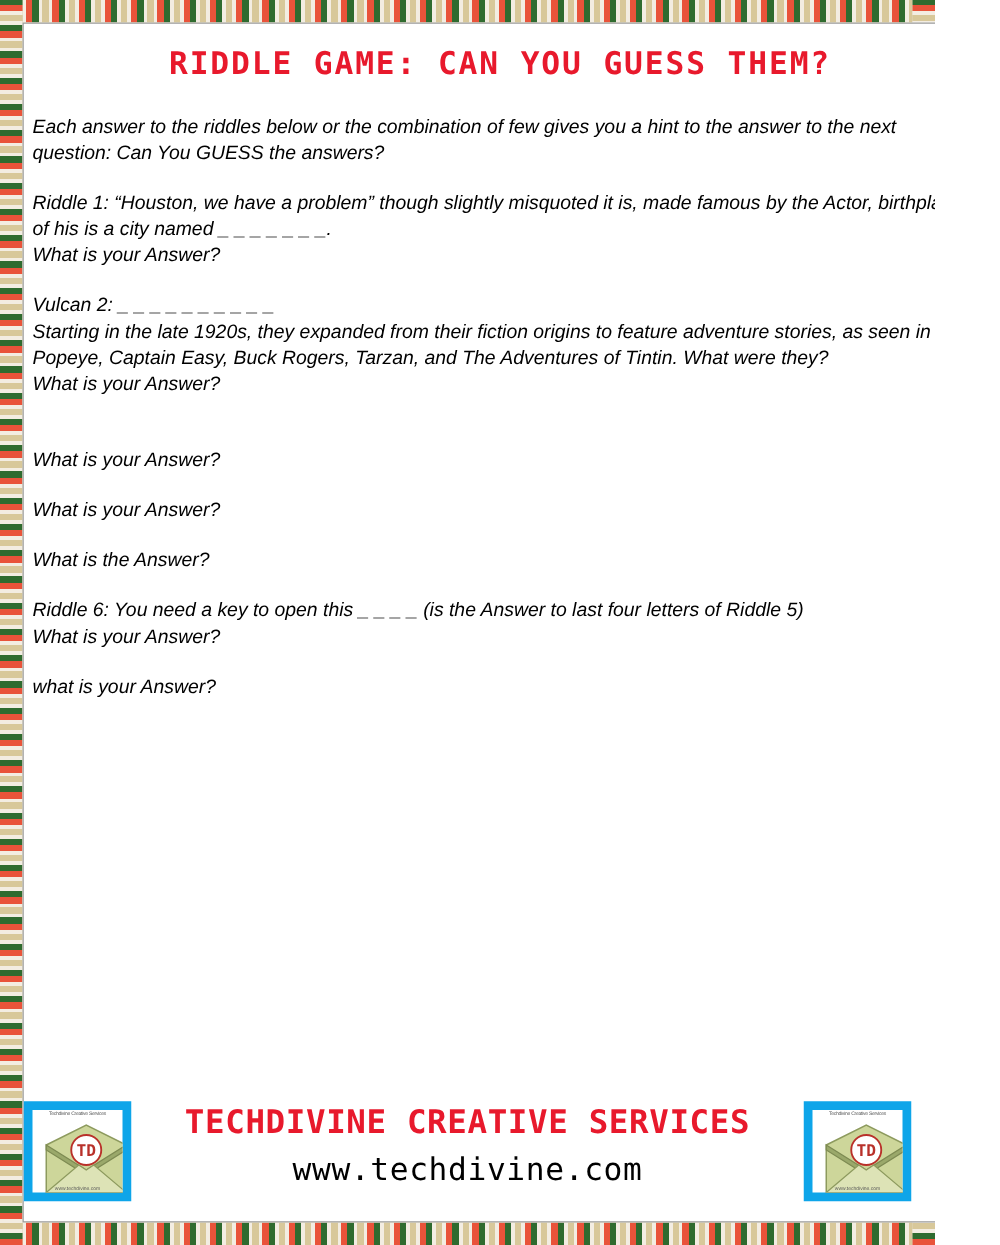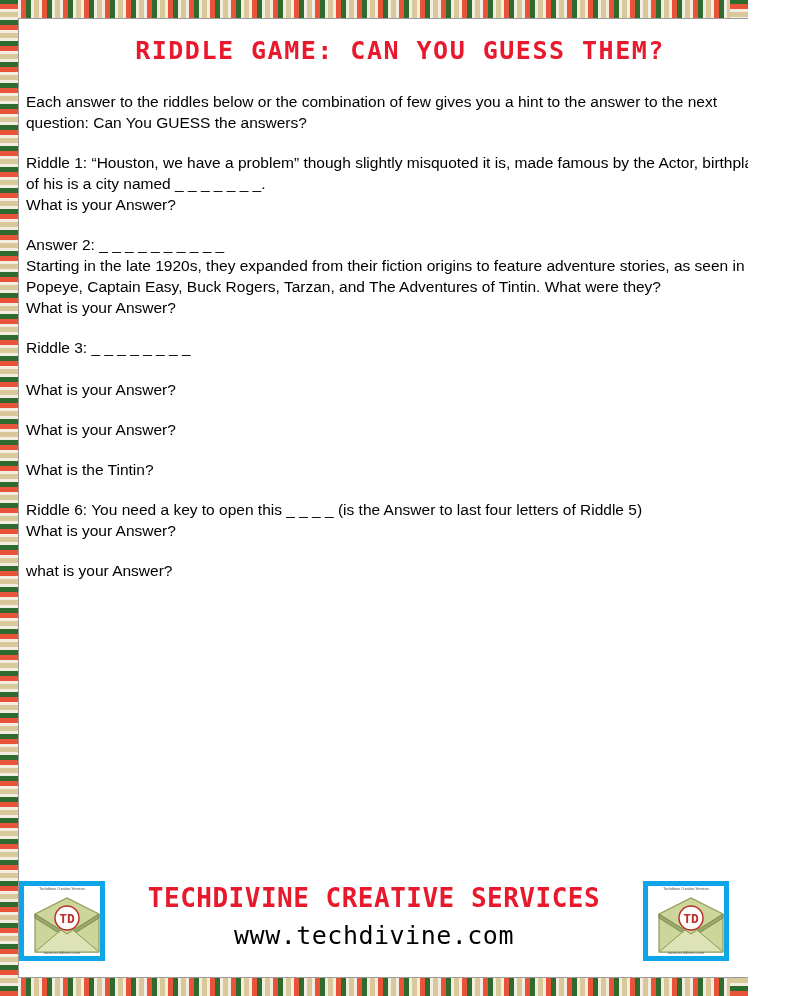--- a/index.html
+++ b/index.html
@@ -76,21 +76,21 @@
     text-transform: uppercase;
   }
 
   .body-text {
     margin: 0;
     padding: 0 0 0 0;
     color: #000000;
     font-size: 15.5px;
     line-height: 21px;
   }
-  .block { margin-top: 19px; }
+  .block { margin-top: 19px; font-style: italic; }
   .block p { margin: 0; }
   .first-block { margin-top: 26px; }
   b { font-weight: bold; }
 
   
   .footer {
     position: absolute;
     left: 19px; right: 19px; bottom: 19px;
     height: 96px;
   }
@@ -117,21 +117,21 @@
     color: #000000;
     font-family: "DejaVu Sans Mono", monospace;
     font-size: 25px;
     letter-spacing: 0.5px;
   }
 
   .logo {
     position: absolute;
     top: 0;
     width: 86px; height: 80px;
-    border: 5px solid #0ea5e9;
+    border: 7px solid #0ea5e9;
     background: #ffffff;
     overflow: hidden;
   }
   .logo-left { left: 0; }
   .logo-right { right: 0; }
   .logo .cap {
     position: absolute; left: 0; top: 0; width: 100%;
     font-size: 4px; color: #5a5a5a; text-align: center;
     letter-spacing: -0.2px;
   }
@@ -162,37 +162,36 @@
       <div class="block first-block">
         <p>Each answer to the riddles below or the combination of few gives you a hint to the answer to the next question: Can You GUESS the answers?</p>
       </div>
 
       <div class="block">
         <p>Riddle 1: “Houston, we have a problem” though slightly misquoted it is, made famous by the Actor, birthplace of his is a city named _ _ _ _ _ _ _.</p>
         <p>What is your Answer?</p>
       </div>
 
       <div class="block">
-        <p>Answer 2: _ _ _ _ _  _ _ _ _ _</p>
+        <p>Vulcan 2: _ _ _ _ _  _ _ _ _ _</p>
         <p>Starting in the late 1920s, they expanded from their fiction origins to feature adventure stories, as seen in Popeye, Captain Easy, Buck Rogers, Tarzan, and The Adventures of Tintin. What were they?</p>
         <p>What is your Answer?</p>
       </div>
 
       <div class="block">
-        <p>Riddle 3: _ _ _ _ _ _ _ _</p>
         <p>&nbsp;</p>
         <p>What is your Answer?</p>
       </div>
 
       <div class="block">
         <p>What is your Answer?</p>
       </div>
 
       <div class="block">
-        <p>What is the Tintin?</p>
+        <p>What is the Answer?</p>
       </div>
 
       <div class="block">
         <p>Riddle 6: You need a key to open this _ _ _ _ (is the Answer to last four letters of Riddle 5)</p>
         <p>What is your Answer?</p>
       </div>
 
       <div class="block">
         <p>what is your Answer?</p>
       </div>

